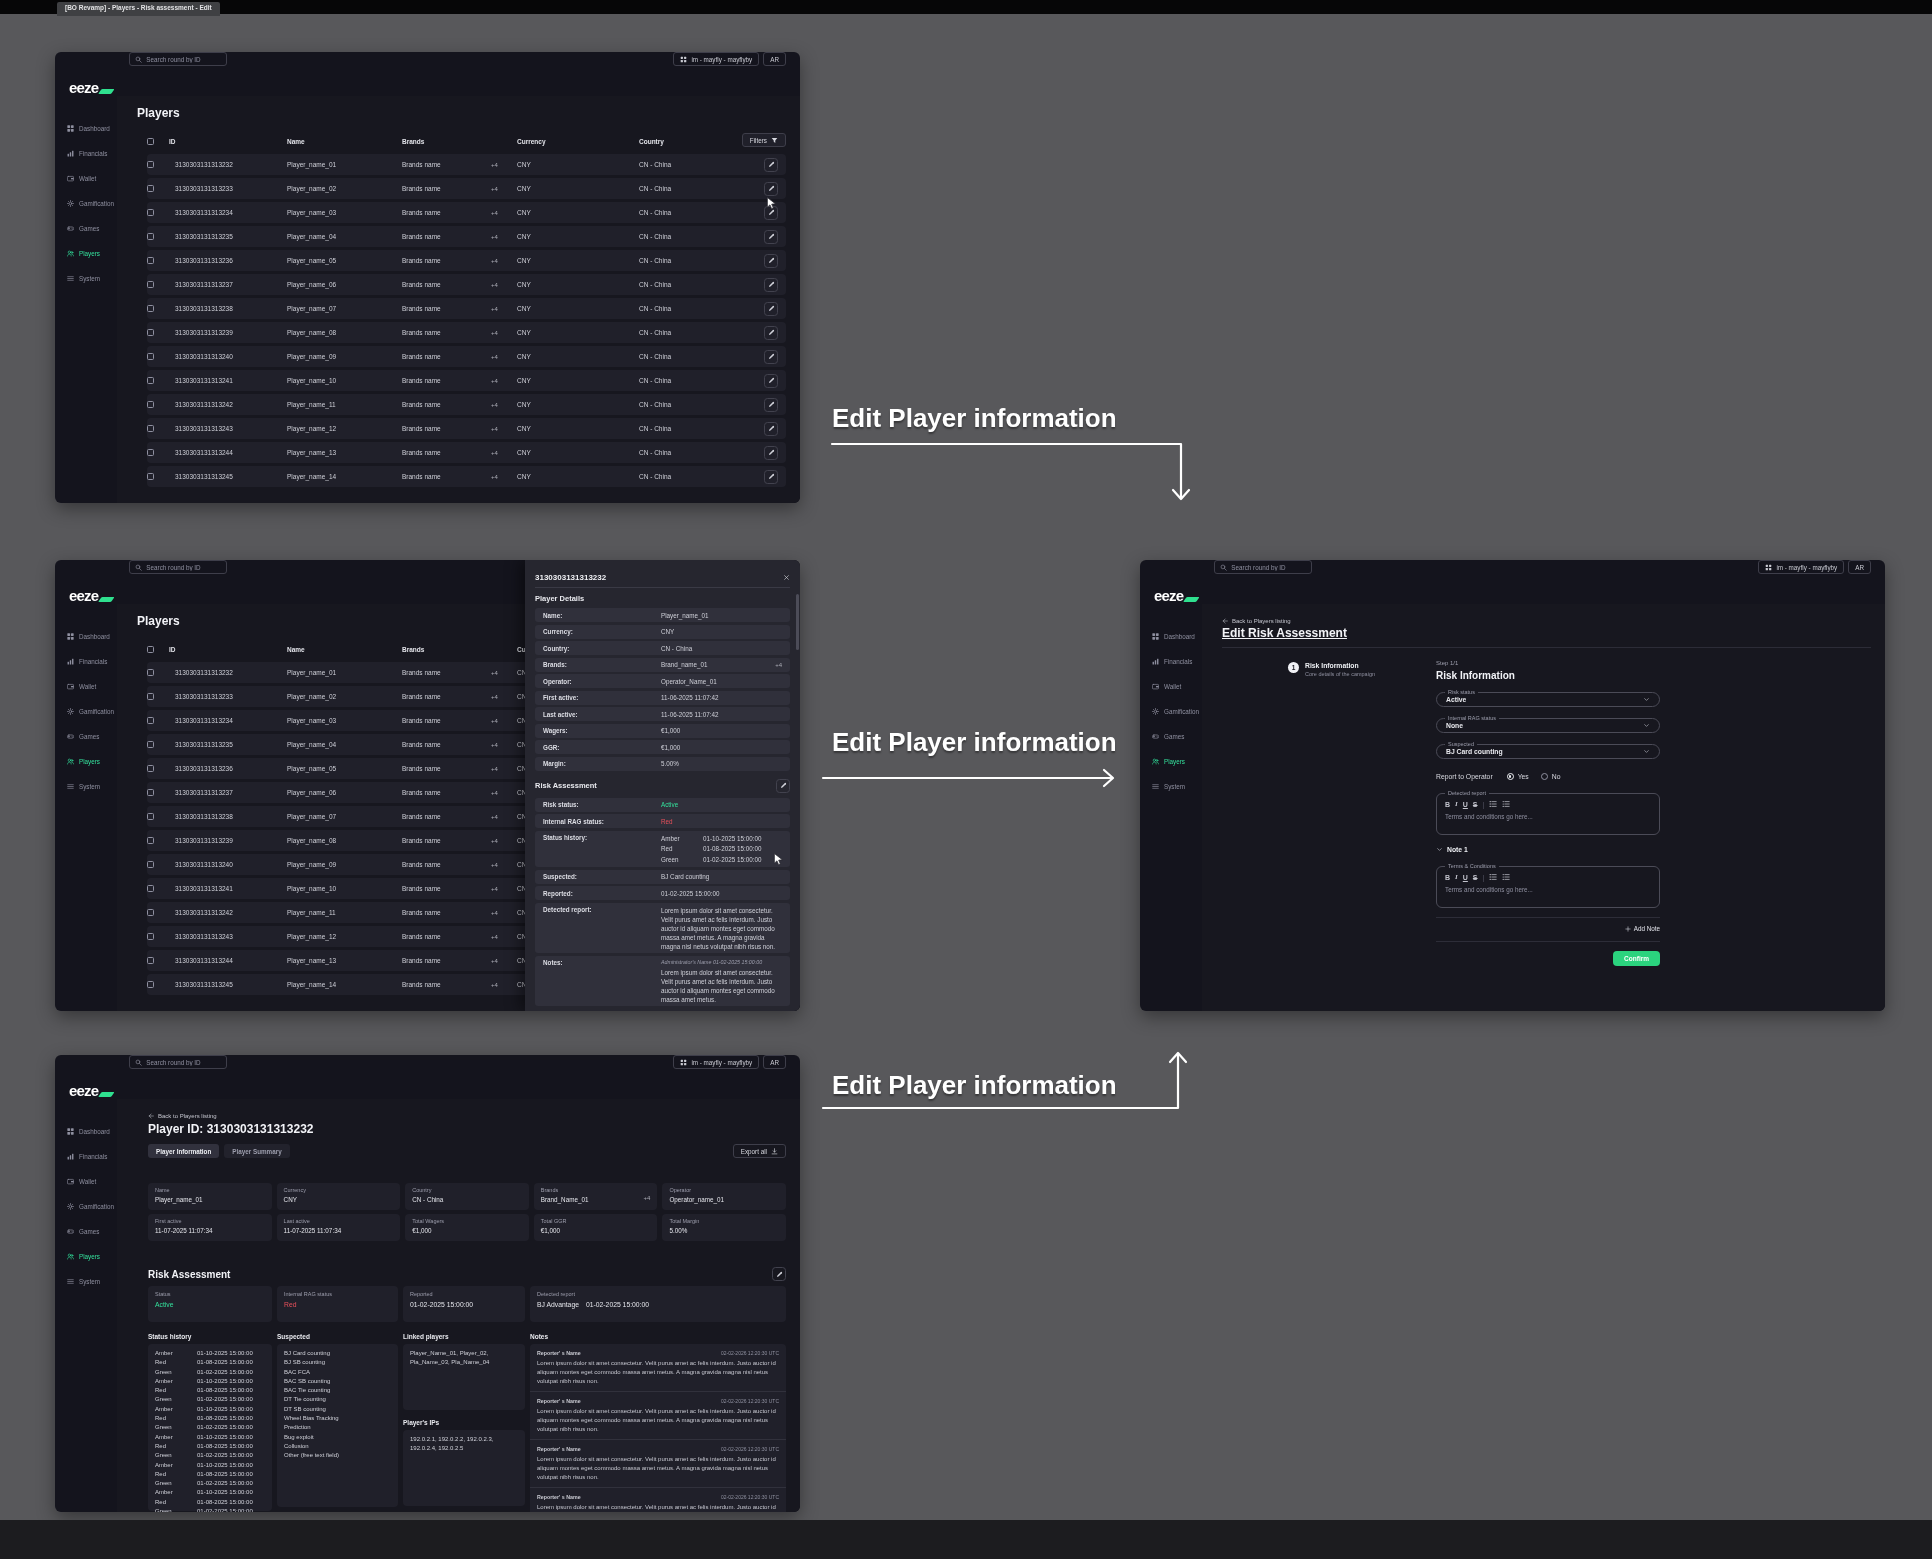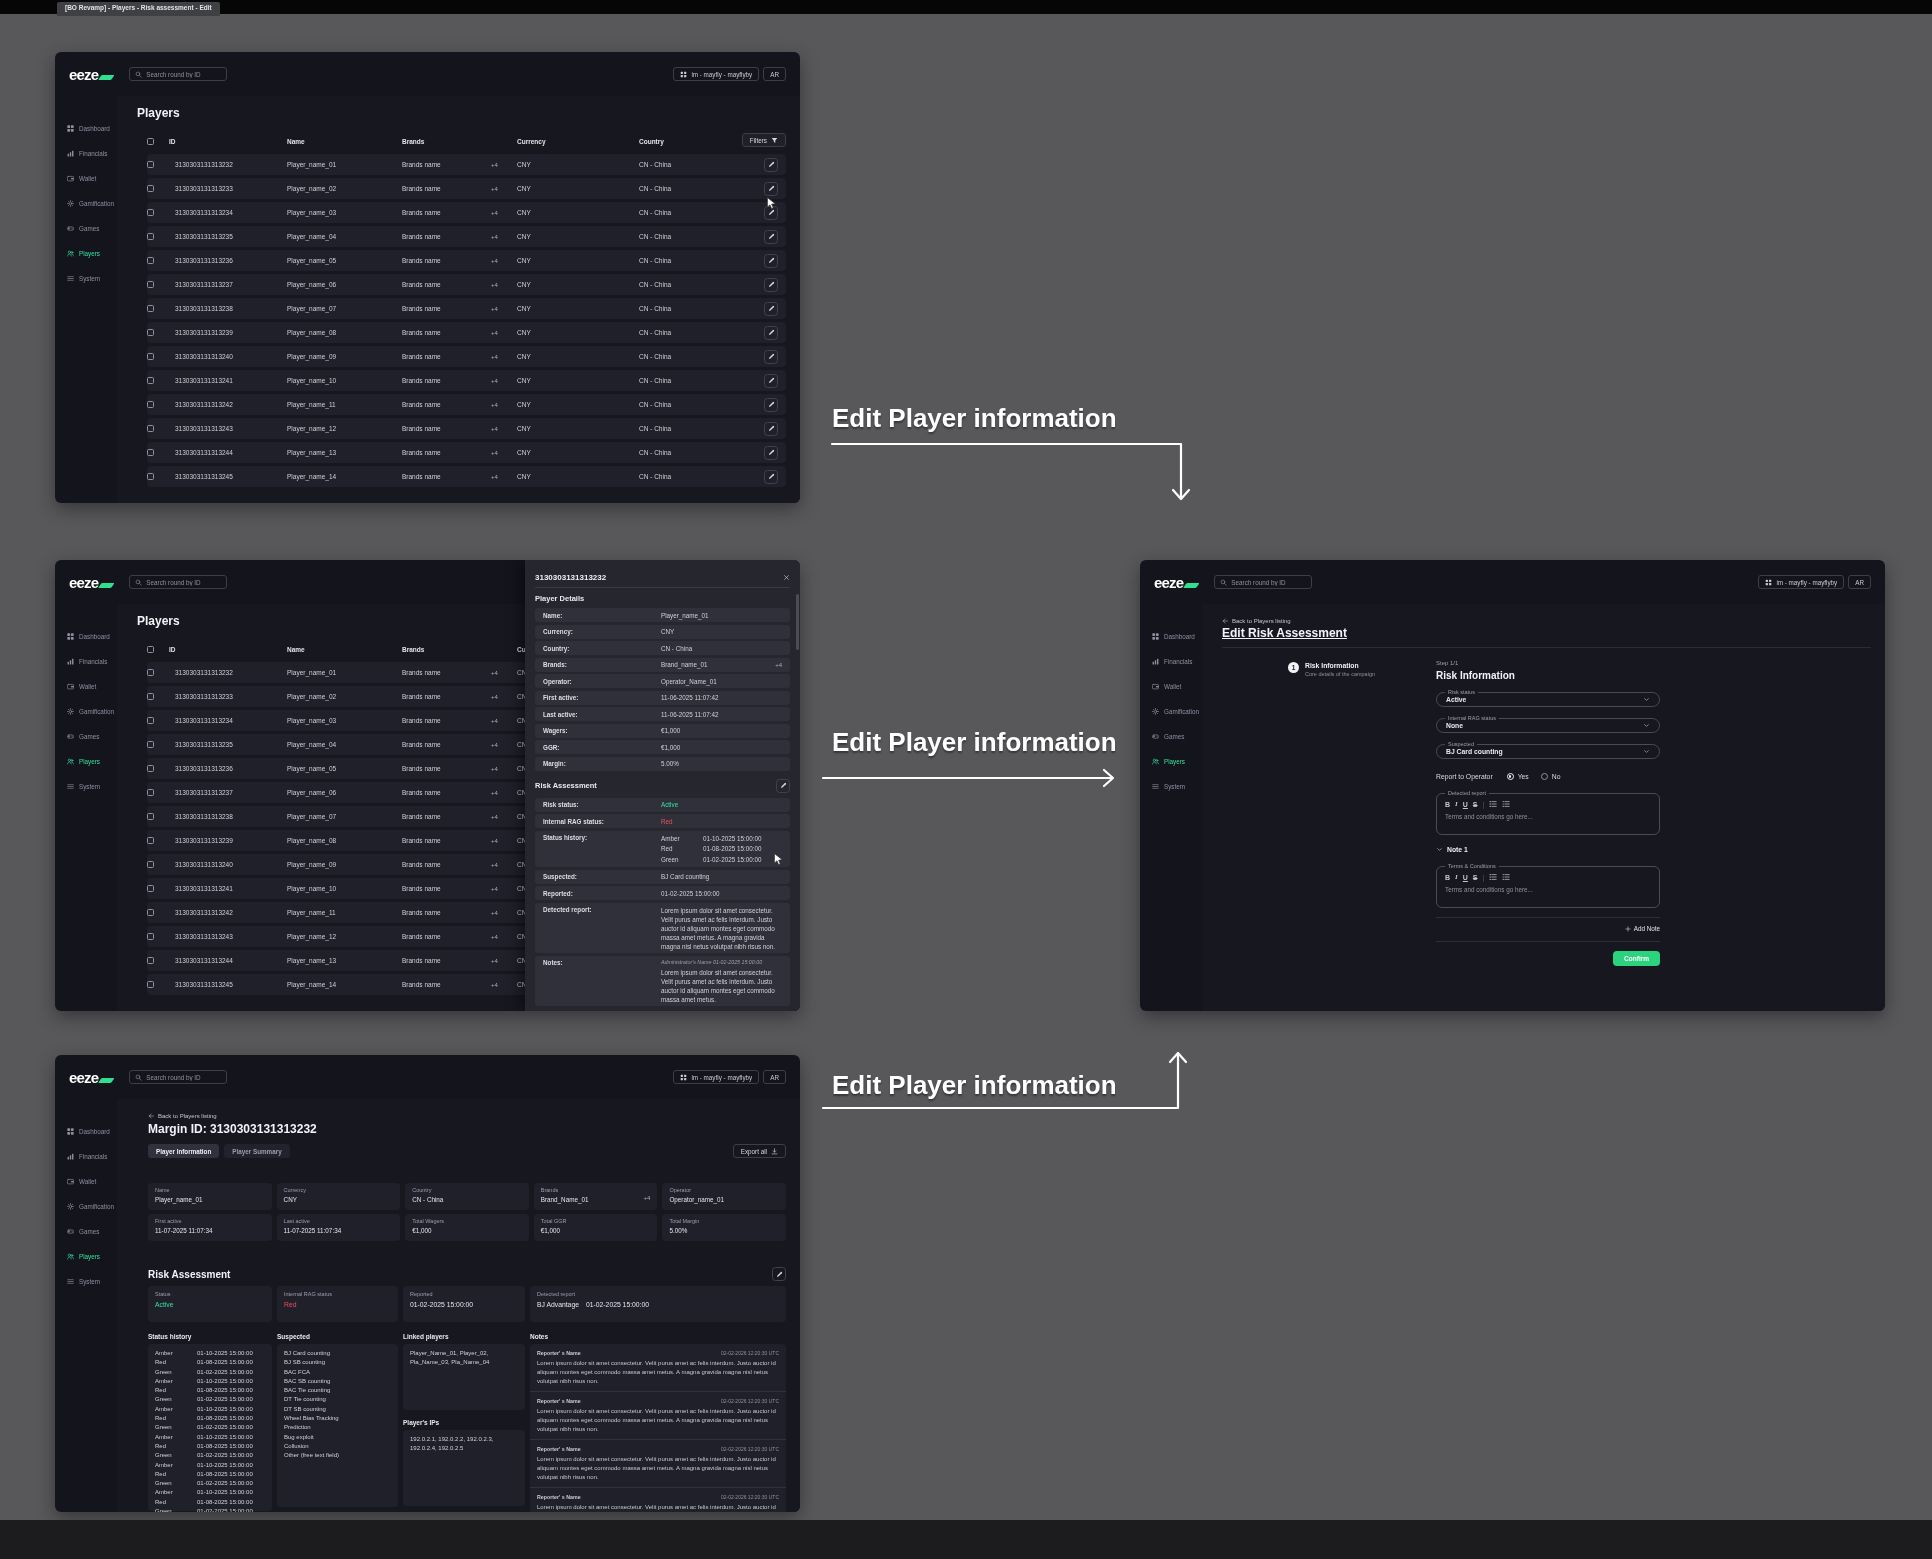--- a/index.html
+++ b/index.html
@@ -11,21 +11,21 @@
   .titlebar .tab { position:absolute; left:57px; top:1.5px; background:#3f4043; color:#e3e3e5; font-size:6.5px; line-height:11px; padding:0 8px; border-radius:2px 2px 0 0; white-space:nowrap; }
   .bottomstrip { position:absolute; left:0; top:1520px; width:100%; height:39px; background:#1c1c1f; }
 
   
   .app { position:absolute; width:745px; background:#14141d; border-radius:6px; overflow:hidden; box-shadow:0 6px 18px rgba(0,0,0,.38); color:#e7e8ee; }
   #panelA { left:55px; top:52px;  height:451px; }
   #panelB { left:55px; top:560px; height:451px; }
   #panelC { left:1140px; top:560px; height:451px; }
   #panelD { left:55px; top:1055px; height:457px; }
 
-  .topbar { position:absolute; left:0; top:0; right:0; height:44px; display:flex; align-items:center; padding:0 14px; }
+  .topbar { position:absolute; left:0; top:0; right:0; height:44px; display:flex; padding:0 14px; }
   .logo { display:flex; align-items:flex-end; gap:2px; font-weight:700; font-size:15px; letter-spacing:-0.8px; color:#fff; }
   .logo .swoosh { display:inline-block; width:13px; height:4.5px; background:#2fe08f; transform:skewX(-35deg); margin-bottom:3px; border-radius:1px; }
   .search { display:flex; align-items:center; gap:4px; margin-left:16px; width:98px; height:14px; border:1px solid #3e3e4a; border-radius:3px; padding:0 5px; color:#8f90a0; }
   .search input { flex:1; min-width:0; background:transparent; border:0; outline:0; color:#c9cad2; font-size:6.3px; font-family:"Liberation Sans",sans-serif; }
   .search input::placeholder { color:#8f90a0; }
   .tb-right { margin-left:auto; display:flex; gap:4px; }
   .tbtn { display:flex; align-items:center; gap:4px; height:14px; padding:0 6px; background:transparent; border:1px solid #3e3e4a; border-radius:3px; color:#c9cad2; font-size:6.3px; font-family:"Liberation Sans",sans-serif; cursor:pointer; }
 
   .sidebar { position:absolute; left:0; top:44px; bottom:0; width:62px; padding-top:26px; }
   .side-item { display:flex; align-items:center; gap:5px; padding-left:12px; height:12px; margin-bottom:13px; color:#8f90a0; font-size:6.3px; cursor:pointer; }
@@ -1413,21 +1413,21 @@
   <main class="main">
     <div class="d-inner">
       <div class="back">
           <i class="ic">
             <svg viewBox="0 0 10 10">
               <path d="M5.3 1.6 L1.9 5 L5.3 8.4 M1.9 5 H9" stroke="currentColor" stroke-width="0.9" fill="none" stroke-linecap="round"></path>
             </svg>
           </i>
           <span>Back to Players listing</span>
         </div>
-      <h1 class="pg-title">Margin ID: 3130303131313232</h1>
+      <h1 class="pg-title">Player ID: 3130303131313232</h1>
       <div class="tabrow">
         <span style="display:flex;gap:5px">
             <button class="tab active">Player Information</button>
             <button class="tab">Player Summary</button>
           </span>
         <button class="exportbtn">
             <span>Export all</span>
             <i class="ic">
               <svg viewBox="0 0 10 10">
                 <path d="M5 1 V5.8 M3.1 4 L5 6 L6.9 4" stroke="currentColor" stroke-width="0.9" fill="none" stroke-linecap="round"></path>

